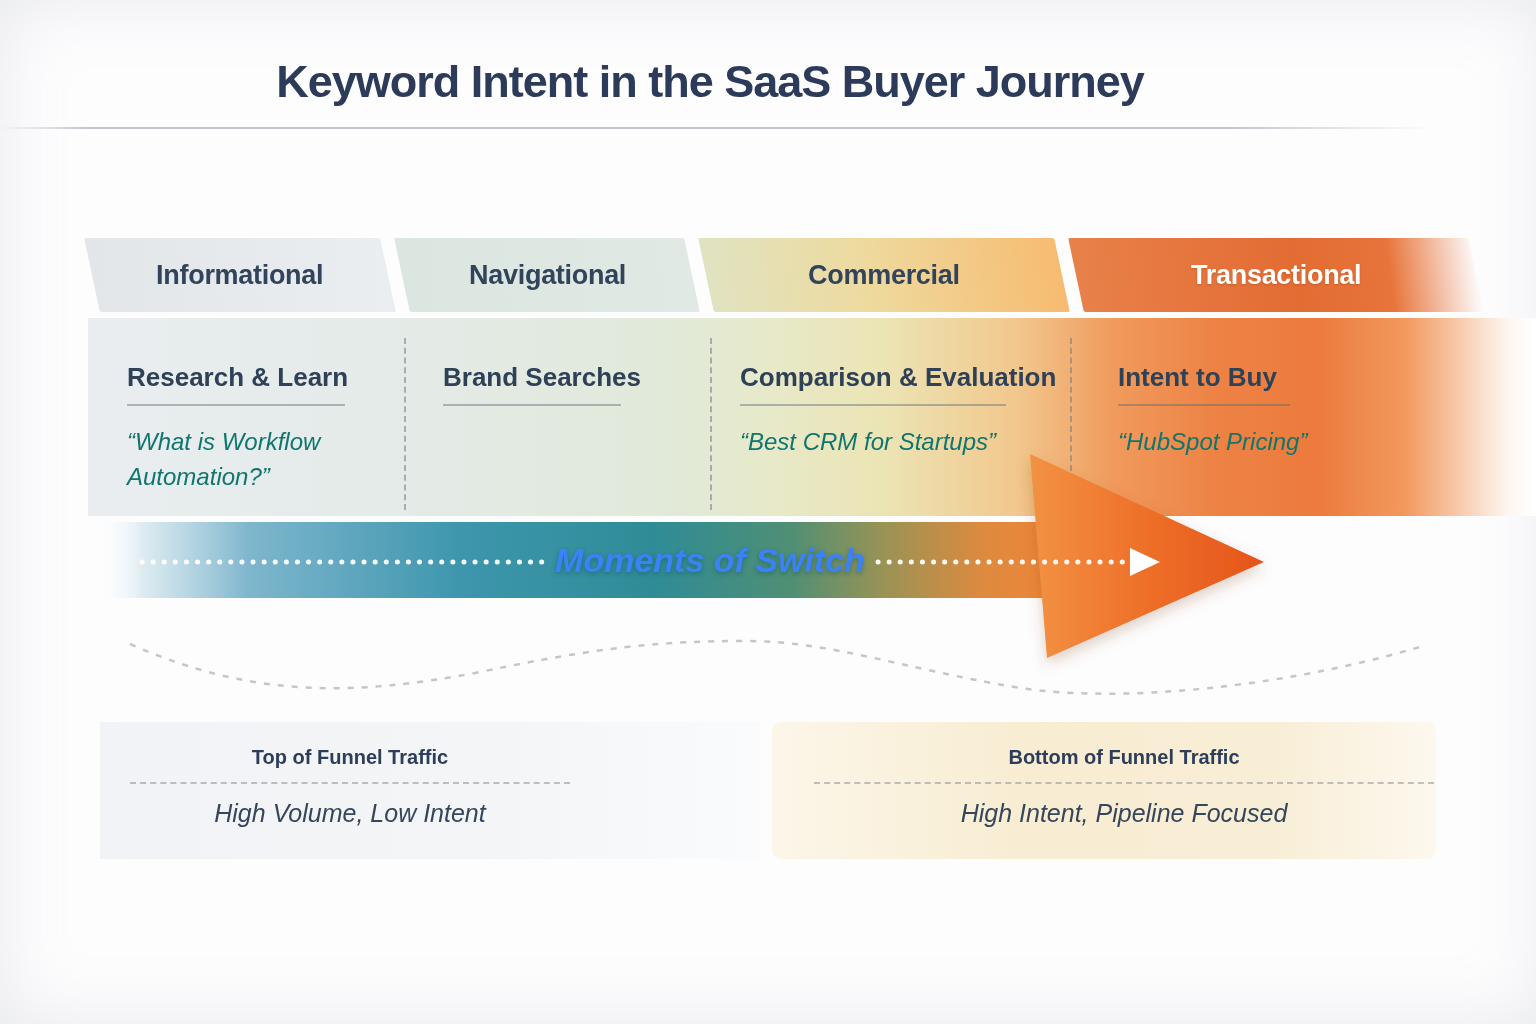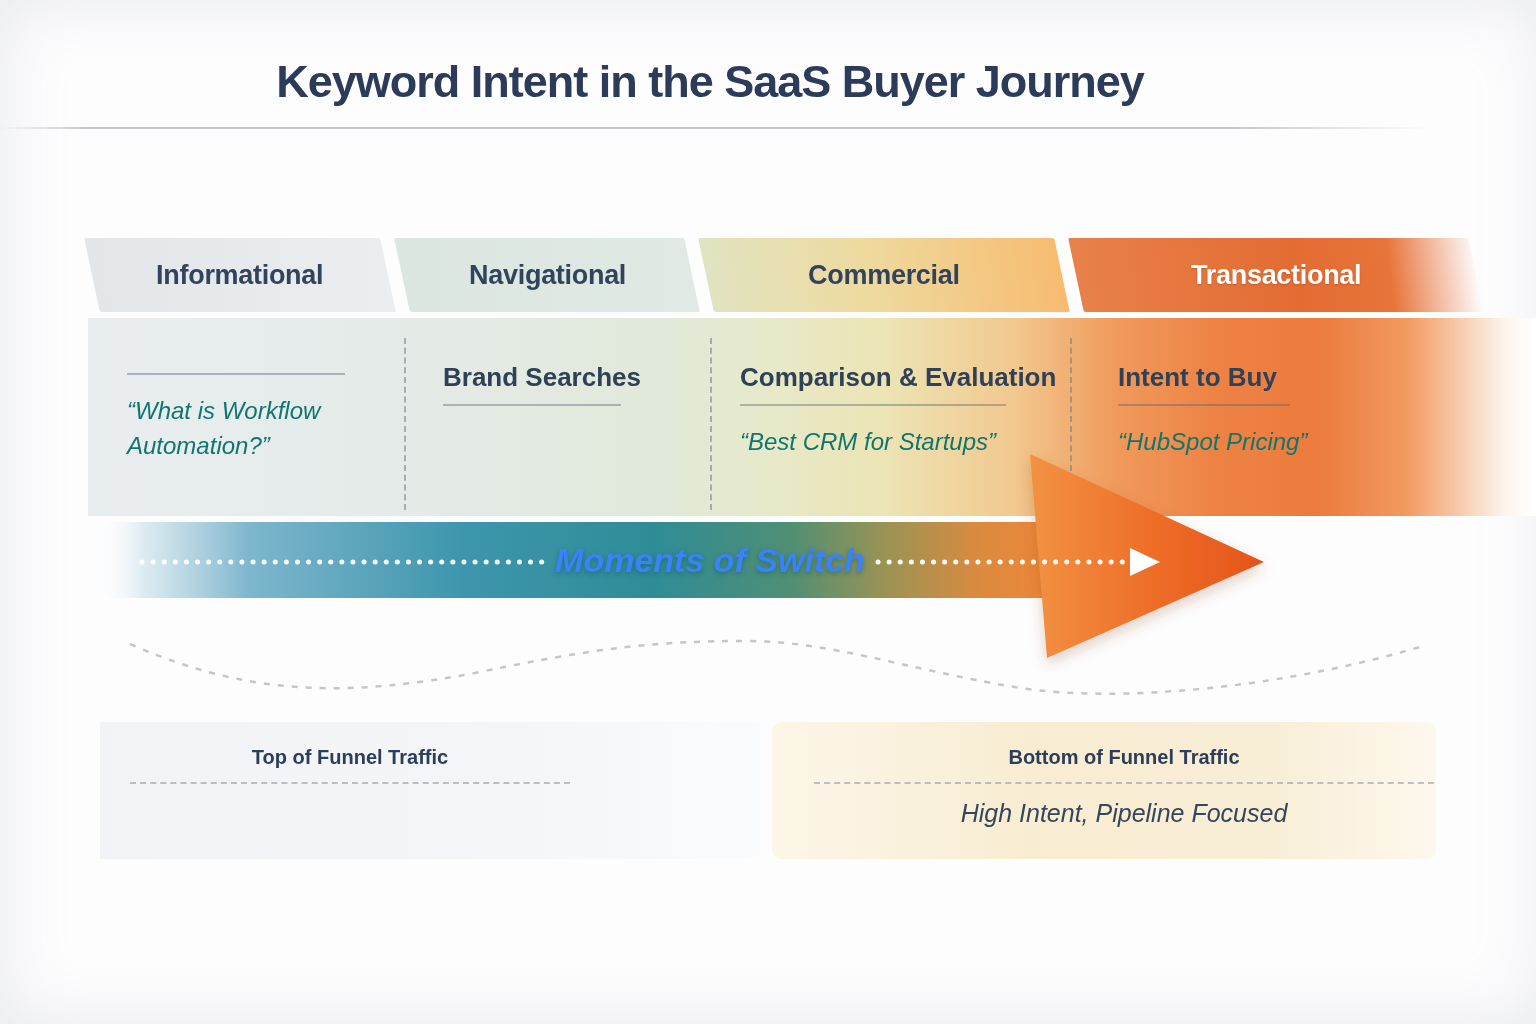--- a/index.html
+++ b/index.html
@@ -108,20 +108,21 @@
   <div class="stage stage-4">
     <span class="stage-label">Transactional</span>
   </div>
 
   <div class="content-band"></div>
   <div class="vdiv vdiv-1"></div>
   <div class="vdiv vdiv-2"></div>
   <div class="vdiv vdiv-3"></div>
 
   <div class="col col-1">
+    <div class="col-heading">Research &amp; Learn</div>
     <div class="col-underline u-1"></div>
     <div class="col-quote">“What is Workflow Automation?”</div>
   </div>
   <div class="col col-2">
     <div class="col-heading">Brand Searches</div>
     <div class="col-underline u-2"></div>
   </div>
   <div class="col col-3">
     <div class="col-heading">Comparison &amp; Evaluation</div>
     <div class="col-underline u-3"></div>
@@ -165,20 +166,21 @@
 
     <path d="M130,204 C250,257 350,257 480,232 C600,207 660,201 745,201 C830,201 900,228 1020,248 C1120,263 1280,248 1420,207" fill="none" stroke="#b9bdc1" stroke-width="2.5" stroke-dasharray="6 8" opacity="0.85"></path>
   </svg>
 
   <div class="moments-label">Moments of Switch</div>
 
   <div class="panel panel-top">
     <div class="panel-inner">
       <div class="panel-title">Top of Funnel Traffic</div>
       <div class="panel-divider pd-top"></div>
+      <div class="panel-sub">High Volume, Low Intent</div>
     </div>
   </div>
   <div class="panel panel-bottom">
     <div class="panel-inner">
       <div class="panel-title">Bottom of Funnel Traffic</div>
       <div class="panel-divider pd-bottom"></div>
       <div class="panel-sub">High Intent, Pipeline Focused</div>
     </div>
   </div>
 

